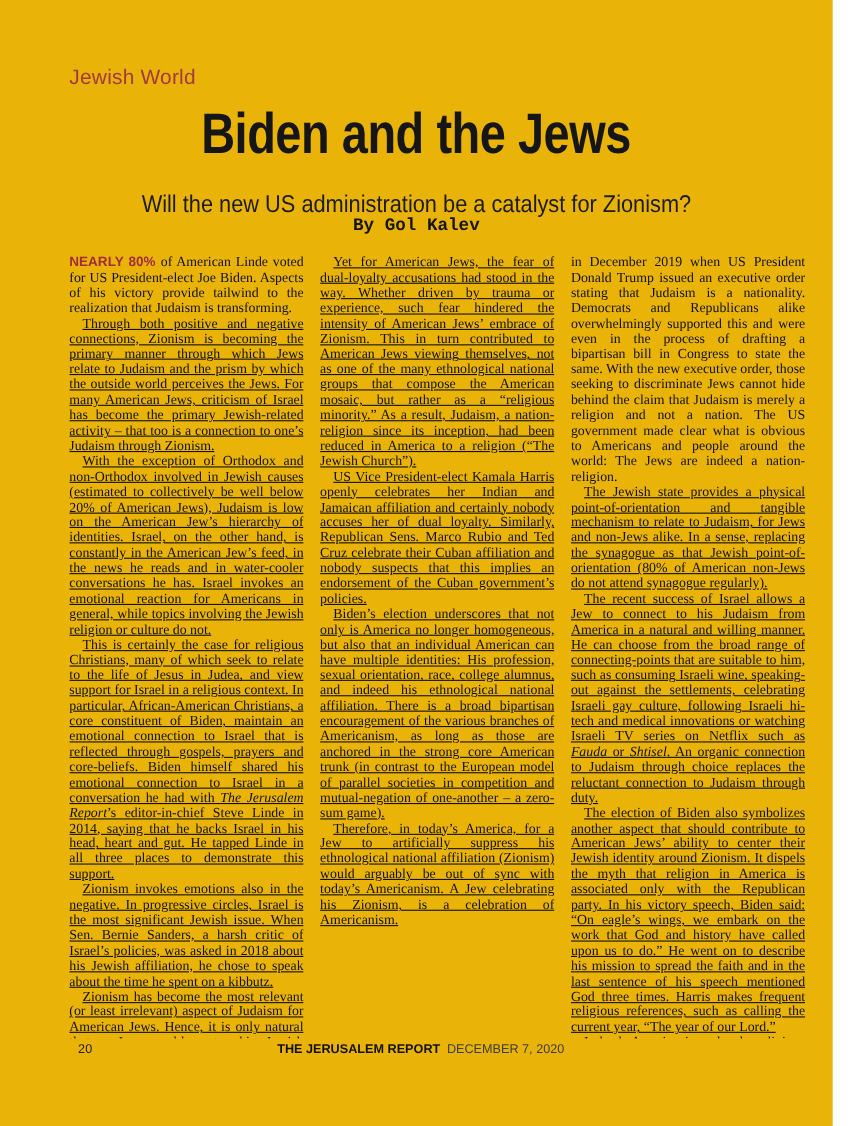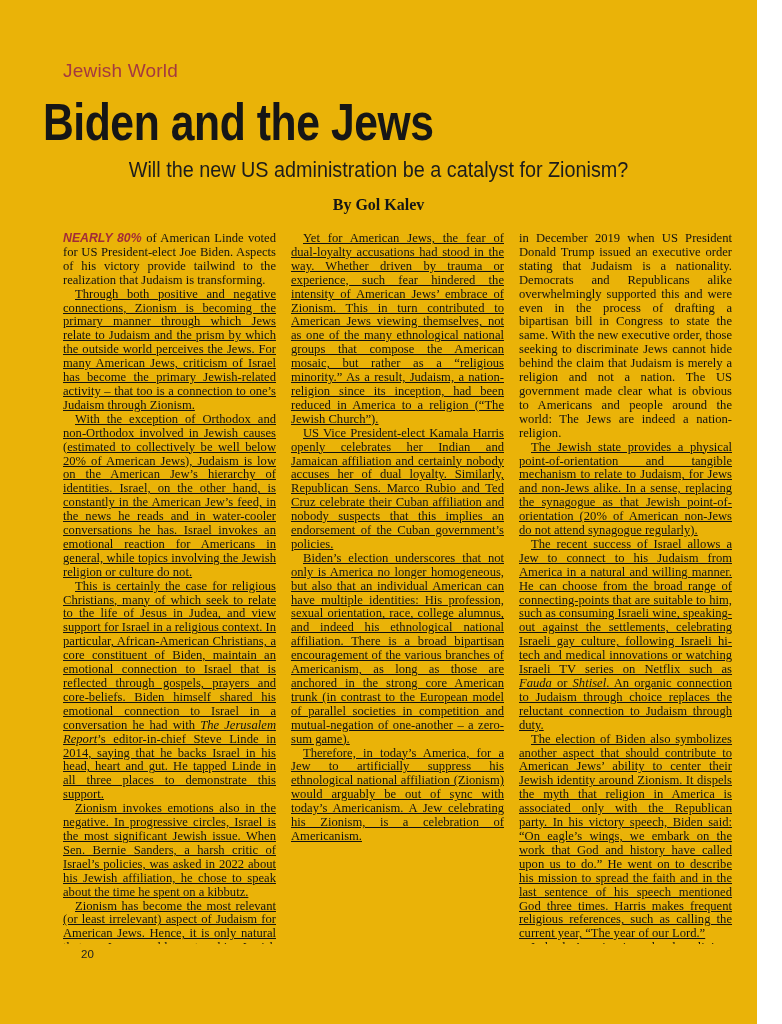--- a/index.html
+++ b/index.html
@@ -18,47 +18,47 @@
     top: 60px;
     font-family: "Liberation Sans", sans-serif;
     font-size: 19px;
     letter-spacing: 0.2px;
   }
   .title {
     position: absolute;
     left: 0; right: 0;
     top: 96px;
     margin: 0;
-    text-align: left;
+    text-align: center;
     font-family: "Liberation Sans", sans-serif;
     font-weight: bold;
     font-size: 52px;
     line-height: 1.0;
     color: #161616;
     letter-spacing: -0.5px;
   }
   .title-inner { display: inline-block; transform: scaleX(0.82); transform-origin: 50% 50%; }
   .subtitle {
     position: absolute;
     left: 0; right: 0;
     top: 157px;
-    margin: 0;
+    margin: 16px;
     text-align: center;
     font-family: "Liberation Sans", sans-serif;
     font-weight: normal;
     font-size: 22px;
     color: #1c1c1c;
   }
   .subtitle-inner { display: inline-block; transform: scaleX(0.9); transform-origin: 50% 50%; }
   .byline {
     position: absolute;
     left: 0; right: 0;
     top: 196px;
     text-align: center;
-    font-family: Liberation Serif, serif;
+    font-family: Liberation Mono, monospace;
     font-weight: bold;
     font-size: 16px;
     color: #161616;
   }
   .columns {
     position: absolute;
     left: 63px;
     top: 232px;
     width: 669px;
     height: 712px;
@@ -74,25 +74,24 @@
     color: #111111;
     overflow: hidden;
   }
   .para { margin: 0; }
   .para.indent { text-indent: 12px; text-decoration: underline; }
   .it { font-style: italic; }
   .lead-red {
     font-family: "Liberation Sans", sans-serif;
     font-weight: bold;
     font-size: 12.3px;
-    font-style: italic;
   }
   .footer {
     position: absolute;
-    left: 18px; right: 0;
+    left: 8px; right: 0;
     top: 948px;
     height: 16px;
     font-family: "Liberation Sans", sans-serif;
     font-size: 11.5px;
     text-decoration: underline;
   }
   .page-number { position: absolute; left: 63px; top: 0; color: #222222; }
   .footer-center { position: absolute; left: 0; right: 0; top: 0; text-align: center; }
   .footer-pub { font-weight: bold; color: #111111; }
   .footer-date { color: #3d3d3d; margin-left: 6px; }
@@ -109,35 +108,38 @@
   <h2 class="subtitle"><span class="subtitle-inner">Will the new US administration be a catalyst for Zionism?</span></h2>
 
   <div class="byline">By Gol Kalev</div>
 
   <div class="columns">
     <div class="col">
         <p class="para"><span class="lead-red" style="color: rgb(162, 44, 56);">NEARLY 80% </span><span>of American Linde voted for US President-elect Joe Biden. Aspects of his victory provide tailwind to the realization that Judaism is transforming.</span></p>
         <p class="para indent"><span>Through both positive and negative connections, Zionism is becoming the primary manner through which Jews relate to Judaism and the prism by which the outside world perceives the Jews. For many American Jews, criticism of Israel has become the primary Jewish-related activity – that too is a connection to one’s Judaism through Zionism.</span></p>
         <p class="para indent"><span>With the exception of Orthodox and non-Orthodox involved in Jewish causes (estimated to collectively be well below 20% of American Jews), Judaism is low on the American Jew’s hierarchy of identities. Israel, on the other hand, is constantly in the American Jew’s feed, in the news he reads and in water-cooler conversations he has. Israel invokes an emotional reaction for Americans in general, while topics involving the Jewish religion or culture do not.</span></p>
         <p class="para indent"><span>This is certainly the case for religious Christians, many of which seek to relate to the life of Jesus in Judea, and view support for Israel in a religious context. In particular, African-American Christians, a core constituent of Biden, maintain an emotional connection to Israel that is reflected through gospels, prayers and core-beliefs. Biden himself shared his emotional connection to Israel in a conversation he had with </span><span class="it">The Jerusalem Report</span><span>’s editor-in-chief Steve Linde in 2014, saying that he backs Israel in his head, heart and gut. He tapped Linde in all three places to demonstrate this support.</span></p>
-        <p class="para indent"><span>Zionism invokes emotions also in the negative. In progressive circles, Israel is the most significant Jewish issue. When Sen. Bernie Sanders, a harsh critic of Israel’s policies, was asked in 2022 about his Jewish affiliation, he chose to speak about the time he spent on a kibbutz.</span></p>
+        <p class="para indent"><span>Zionism invokes emotions also in the negative. In progressive circles, Israel is the most significant Jewish issue. When Sen. Bernie Sanders, a harsh critic of Israel’s policies, was asked in 2018 about his Jewish affiliation, he chose to speak about the time he spent on a kibbutz.</span></p>
         <p class="para indent"><span>Zionism has become the most relevant (or least irrelevant) aspect of Judaism for American Jews. Hence, it is only natural that a Jew would center his Jewish identity around</span></p>
       </div>
     <div class="col">
         <p class="para indent"><span>Yet for American Jews, the fear of dual-loyalty accusations had stood in the way. Whether driven by trauma or experience, such fear hindered the intensity of American Jews’ embrace of Zionism. This in turn contributed to American Jews viewing themselves, not as one of the many ethnological national groups that compose the American mosaic, but rather as a “religious minority.” As a result, Judaism, a nation-religion since its inception, had been reduced in America to a religion (“The Jewish Church”).</span></p>
         <p class="para indent"><span>US Vice President-elect Kamala Harris openly celebrates her Indian and Jamaican affiliation and certainly nobody accuses her of dual loyalty. Similarly, Republican Sens. Marco Rubio and Ted Cruz celebrate their Cuban affiliation and nobody suspects that this implies an endorsement of the Cuban government’s policies.</span></p>
         <p class="para indent"><span>Biden’s election underscores that not only is America no longer homogeneous, but also that an individual American can have multiple identities: His profession, sexual orientation, race, college alumnus, and indeed his ethnological national affiliation. There is a broad bipartisan encouragement of the various branches of Americanism, as long as those are anchored in the strong core American trunk (in contrast to the European model of parallel societies in competition and mutual-negation of one-another – a zero-sum game).</span></p>
         <p class="para indent"><span>Therefore, in today’s America, for a Jew to artificially suppress his ethnological national affiliation (Zionism) would arguably be out of sync with today’s Americanism. A Jew celebrating his Zionism, is a celebration of Americanism.</span></p>
       </div>
     <div class="col">
         <p class="para"><span>in December 2019 when US President Donald Trump issued an executive order stating that Judaism is a nationality. Democrats and Republicans alike overwhelmingly supported this and were even in the process of drafting a bipartisan bill in Congress to state the same. With the new executive order, those seeking to discriminate Jews cannot hide behind the claim that Judaism is merely a religion and not a nation. The US government made clear what is obvious to Americans and people around the world: The Jews are indeed a nation-religion.</span></p>
-        <p class="para indent"><span>The Jewish state provides a physical point-of-orientation and tangible mechanism to relate to Judaism, for Jews and non-Jews alike. In a sense, replacing the synagogue as that Jewish point-of-orientation (20% of American non-Jews do not attend synagogue regularly).</span></p>
+        <p class="para indent"><span>The Jewish state provides a physical point-of-orientation and tangible mechanism to relate to Judaism, for Jews and non-Jews alike. In a sense, replacing the synagogue as that Jewish point-of-orientation (80% of American non-Jews do not attend synagogue regularly).</span></p>
         <p class="para indent"><span>The recent success of Israel allows a Jew to connect to his Judaism from America in a natural and willing manner. He can choose from the broad range of connecting-points that are suitable to him, such as consuming Israeli wine, speaking-out against the settlements, celebrating Israeli gay culture, following Israeli hi-tech and medical innovations or watching Israeli TV series on Netflix such as </span><span class="it">Fauda</span><span> or </span><span class="it">Shtisel</span><span>. An organic connection to Judaism through choice replaces the reluctant connection to Judaism through duty.</span></p>
         <p class="para indent"><span>The election of Biden also symbolizes another aspect that should contribute to American Jews’ ability to center their Jewish identity around Zionism. It dispels the myth that religion in America is associated only with the Republican party. In his victory speech, Biden said: “On eagle’s wings, we embark on the work that God and history have called upon us to do.” He went on to describe his mission to spread the faith and in the last sentence of his speech mentioned God three times. Harris makes frequent religious references, such as calling the current year, “The year of our Lord.”</span></p>
         <p class="para indent"><span>Indeed, America is a deeply religious country, but American Jews are not. In fact,</span></p>
       </div>
   </div>
 
   <div class="footer">
     <span class="page-number">20</span>
+    <span class="footer-center">
+      <span class="footer-pub">THE JERUSALEM REPORT</span><span class="footer-date">DECEMBER 7, 2020</span>
+    </span>
   </div>
 
 </div>
 
 </body></html>

